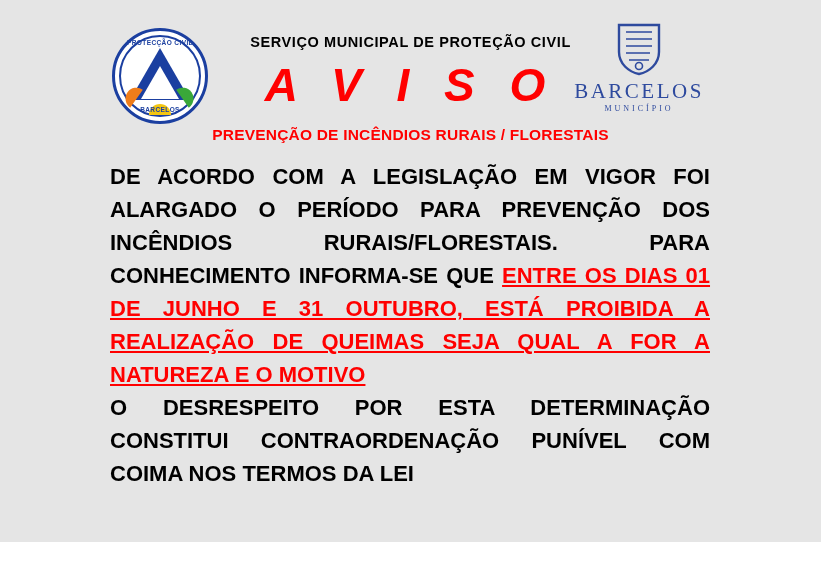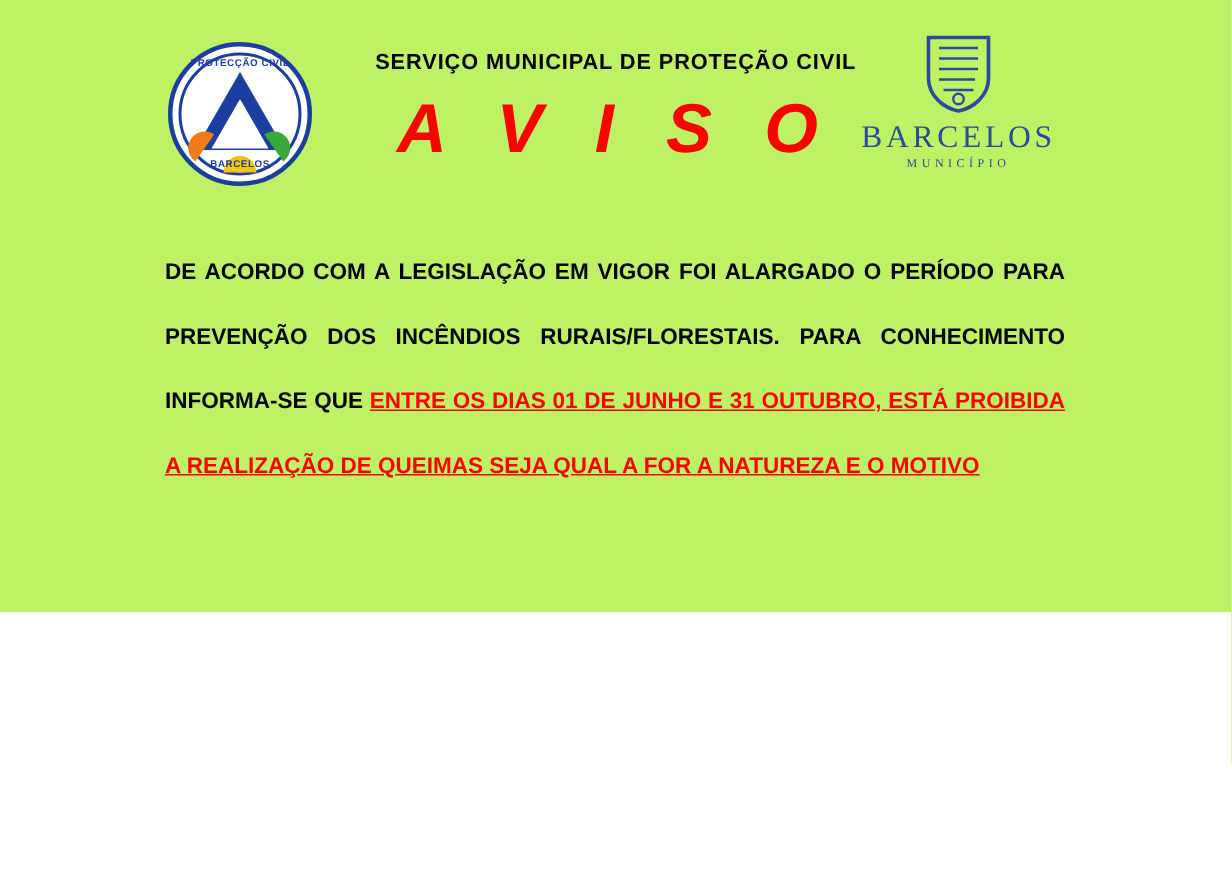--- a/index.html
+++ b/index.html
@@ -9,22 +9,22 @@
   body {
     width: 821px;
     height: 580px;
     background: #ffffff;
     font-family: "Liberation Sans", sans-serif;
     overflow: hidden;
   }
   .page {
     position: relative;
     width: 821px;
-    height: 408px;
-    background: #bef264;
+    height: 542px;
+    background: #e5e5e5;
   }
 
   
   .header {
     position: relative;
     height: 155px;
   }
 
   
   .cp-logo {
@@ -173,24 +173,24 @@
   }
 
   
   .body-text {
     position: absolute;
     left: 110px;
     top: 160px;
     width: 600px;
   }
   .para {
-    font-size: 15px;
+    font-size: 22px;
     font-weight: bold;
     color: #000000;
-    line-height: 43px;
+    line-height: 33px;
     text-align: justify;
     text-align-last: left;
     margin: 0;
   }
   .blk-1 { margin-bottom: 0; }
   .seq { display: inline; }
   .red-inline {
     color: #ff0000;
     text-decoration: underline;
   }
@@ -226,19 +226,21 @@
         <svg width="46" height="54" viewBox="0 0 46 54" xmlns="http://www.w3.org/2000/svg">
           <path d="M3 3 H43 V30 C43 42 33 50 23 52 C13 50 3 42 3 30 Z" fill="none" stroke="#2e4a9e" stroke-width="2.4"></path>
           <path d="M10 10 H36 M10 17 H36 M10 24 H36 M10 31 H34 M13 38 H33" stroke="#2e4a9e" stroke-width="1.6" fill="none"></path>
           <circle cx="23" cy="44" r="3.5" fill="none" stroke="#2e4a9e" stroke-width="1.6"></circle>
         </svg>
       </div>
       <div class="name">BARCELOS</div>
       <div class="sub">MUNICÍPIO</div>
     </div>
 
+    <div class="subtitle">PREVENÇÃO DE INCÊNDIOS RURAIS / FLORESTAIS</div>
   </div>
 
   <div class="body-text">
     <p class="para blk-1"><span class="seq">DE ACORDO COM A LEGISLAÇÃO EM VIGOR FOI ALARGADO O PERÍODO PARA PREVENÇÃO DOS INCÊNDIOS RURAIS/FLORESTAIS. PARA CONHECIMENTO INFORMA-SE QUE </span><span class="red-inline">ENTRE OS DIAS 01 DE JUNHO E 31 OUTUBRO, ESTÁ PROIBIDA A REALIZAÇÃO DE QUEIMAS SEJA QUAL A FOR A NATUREZA E O MOTIVO</span></p>
+    <p class="para">O DESRESPEITO POR ESTA DETERMINAÇÃO CONSTITUI CONTRAORDENAÇÃO PUNÍVEL COM COIMA NOS TERMOS DA LEI</p>
   </div>
 
 </div>
 
 </body></html>

